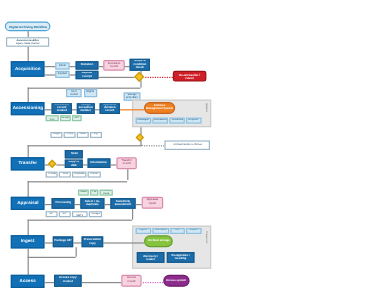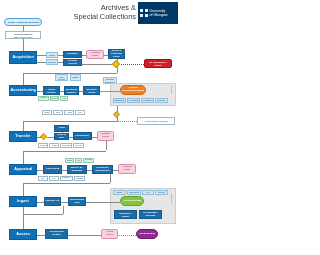--- a/index.html
+++ b/index.html
@@ -85,33 +85,20 @@
   .ln.v{width:0.5px;}
   .ln.org{background:#ef8022;}
   .dot{position:absolute;height:0px;border-top:0.6px dotted #cf2027;}
   .dotp{position:absolute;height:0px;border-top:0.8px dotted #d06bd0;}
 </style>
 </head>
 <body>
 
 <div id="page">
 
-  <div class="hdr">
-    <div class="hdr-title">
-      <div>Archives &amp;</div>
-      <div>Special Collections</div>
-    </div>
-    <div class="logo">
-      <div class="logo-mark"></div>
-      <div>
-        <div class="logo-txt">University</div>
-        <div class="logo-txt">of Glasgow</div>
-      </div>
-    </div>
-  </div>
 
   <div class="n wf" style="left:4px;top:18px;width:38px;height:8px;">
     <span>Digital Archiving Workflow</span>
   </div>
   <div class="ln v" style="left:22.5px;top:26px;height:5px;"></div>
   <div class="n note" style="left:5px;top:31px;width:36px;height:8px;">
     <span>
       <b>Accession modifies</b><br>
       <i>legacy media channel</i>
     </span>

